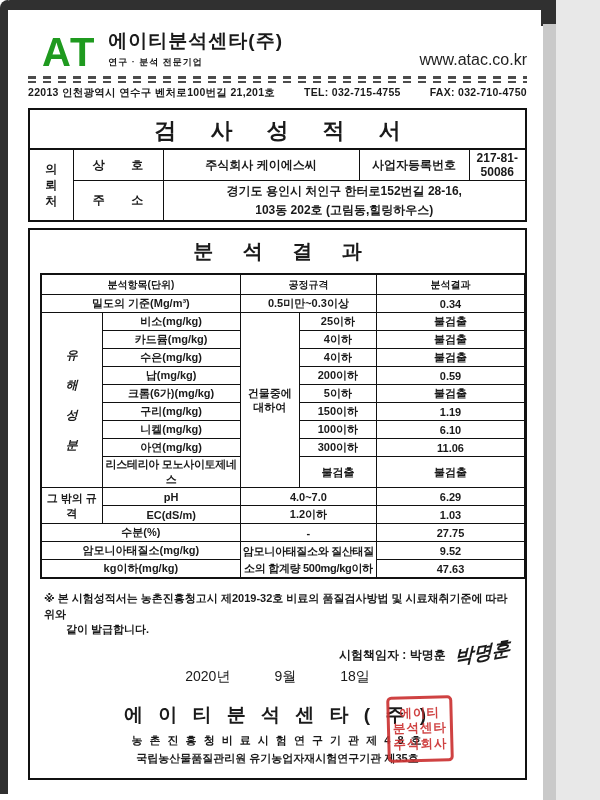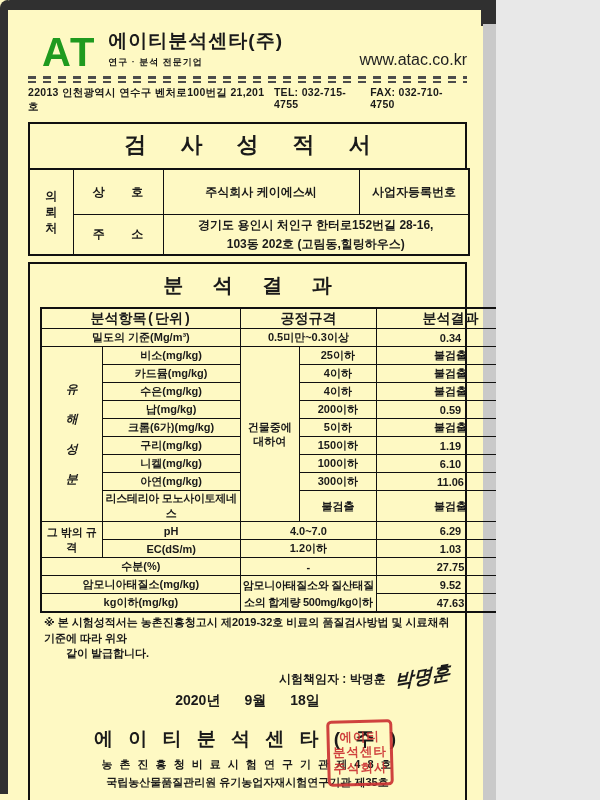--- a/index.html
+++ b/index.html
@@ -1,66 +1,66 @@
 <!DOCTYPE html>
 <html><head>
 <meta charset="utf-8">
 <style>
   html,body{margin:0;padding:0;background:#e8e8e8;}
-  .page{position:relative;width:496px;height:800px;background:#fef9c3;overflow:hidden;
+  .page{position:relative;width:556px;height:800px;background:#ffffff;overflow:hidden;
         font-family:"Liberation Sans","DejaVu Sans",sans-serif;color:#1a1a1a;}
   
   .scan-top{position:absolute;top:0;left:0;width:600px;height:10px;background:#303030;border-top-left-radius:10px;}
   .scan-left{position:absolute;top:0;left:0;width:8px;height:794px;background:#303030;border-top-left-radius:10px;}
   .scan-corner{position:absolute;top:0;right:0;width:15px;height:26px;background:#303030;}
   .scan-right{position:absolute;top:24px;right:0;width:13px;height:776px;background:#c9c9c9;}
   .content{position:absolute;left:8px;top:10px;right:13px;bottom:0;box-sizing:border-box;padding:10px 16px 0 20px;}
 
   
   .logo-row{display:flex;align-items:flex-end;padding-left:14px;margin-top:8px;}
   .logo-at{font-size:40px;line-height:0.85;font-weight:600;color:#1f9a1f;letter-spacing:2px;}
   .company-block{margin-left:12px;}
   .company-name{font-size:19px;font-weight:700;letter-spacing:1px;}
   .tagline{font-size:9px;font-weight:700;margin-top:2px;letter-spacing:1px;}
   .website{margin-left:auto;font-size:16px;font-weight:400;color:#222;}
   .dash-line{height:2.5px;margin-top:2px;background:repeating-linear-gradient(90deg,#4c4c4c 0 8px,transparent 8px 15px);}
   .dash-wrap{margin-top:7px;}
-  .address-row{display:flex;font-size:10.5px;font-weight:700;margin-top:3px;letter-spacing:0.3px;}
+  .address-row{display:flex;justify-content:space-between;font-size:10.5px;font-weight:700;margin-top:3px;letter-spacing:0.3px;}
 
   
   .title-box{margin-top:8px;border:2px solid #111;text-align:center;font-size:22px;font-weight:700;
-             letter-spacing:14px;padding:6px 0 8px 14px;}
+             letter-spacing:14px;padding:6px 0 2px 14px;}
   table{border-collapse:collapse;width:100%;table-layout:fixed;}
   td{border:1px solid #111;text-align:center;vertical-align:middle;font-weight:700;
      padding:1px 2px;font-size:12px;overflow:hidden;}
   .client-table{margin-top:-2px;border:2px solid #111;}
   .client-table td{height:25px;}
   .pre{white-space:pre;}
   .v-col{width:1.15em;margin:0 auto;word-break:break-all;line-height:1.35;font-size:12px;font-weight:700;}
   .addr-cell{line-height:1.55;}
   .sample-table{margin-top:6px;border:2px solid #111;}
   .sample-table td{height:24px;}
   .small-txt{font-size:10.5px;}
 
   .result-box{margin-top:6px;border:2px solid #111;padding:5px 10px 8px 10px;}
   .result-title{text-align:center;font-size:20px;font-weight:700;letter-spacing:12px;padding-left:12px;margin:3px 0 8px 0;}
   .analysis-table{width:486px;margin:0 auto;border:2px solid #111;}
   .analysis-table td{height:17px;font-size:11px;padding:0 2px;}
-  .analysis-table .hdr td{height:19px;font-size:14px;font-family:Liberation Mono, monospace;}
+  .analysis-table .hdr td{height:19px;font-size:10px;}
   .c1{width:60px;} .c2{width:136px;} .c3{width:58px;} .c4{width:76px;} .c5{width:146px;}
   .hazard-v{line-height:2.5;font-style:italic;}
   .tiny{font-size:9px;letter-spacing:-0.3px;}
   .basis-cell{font-size:10.5px;line-height:1.3;}
   .nspec-cell{font-size:8.5px;line-height:1.5;letter-spacing:-0.3px;}
-  .issue-note{font-size:11px;font-weight:700;line-height:1.4;margin-top:2px;padding:0 4px;}
+  .issue-note{font-size:11px;font-weight:700;line-height:1.4;margin-top:12px;padding:0 4px;}
   .issue-note .l2{padding-left:22px;}
   .sign-row{text-align:right;font-size:12px;font-weight:700;margin-top:8px;padding-right:4px;}
   .signature{display:inline-block;font-family:"DejaVu Serif","Liberation Serif",serif;font-style:italic;
              font-weight:700;font-size:19px;transform:rotate(-10deg) skewX(-10deg);margin-left:5px;line-height:0.8;}
-  .date-row{display:flex;justify-content:center;gap:24px;font-size:14px;font-weight:700;margin-top:4px;}
+  .date-row{display:flex;justify-content:center;gap:44px;font-size:14px;font-weight:400;margin-top:4px;}
   .issuer{position:relative;text-align:center;margin-top:16px;padding-bottom:4px;}
   .issuer-name{font-size:19px;font-weight:700;letter-spacing:5px;}
   .issuer-cert1{font-size:11px;font-weight:700;letter-spacing:2px;margin-top:5px;}
   .issuer-cert2{font-size:11px;font-weight:700;margin-top:3px;}
   .stamp{position:absolute;right:62px;top:-6px;width:60px;height:60px;border:3px solid #cc3333;border-radius:5px;
          color:#cc3333;font-weight:800;font-size:12.5px;line-height:1.25;display:flex;flex-direction:column;
          justify-content:center;transform:rotate(-1.5deg);letter-spacing:1px;opacity:0.92;}
 </style>
 </head>
 <body>

